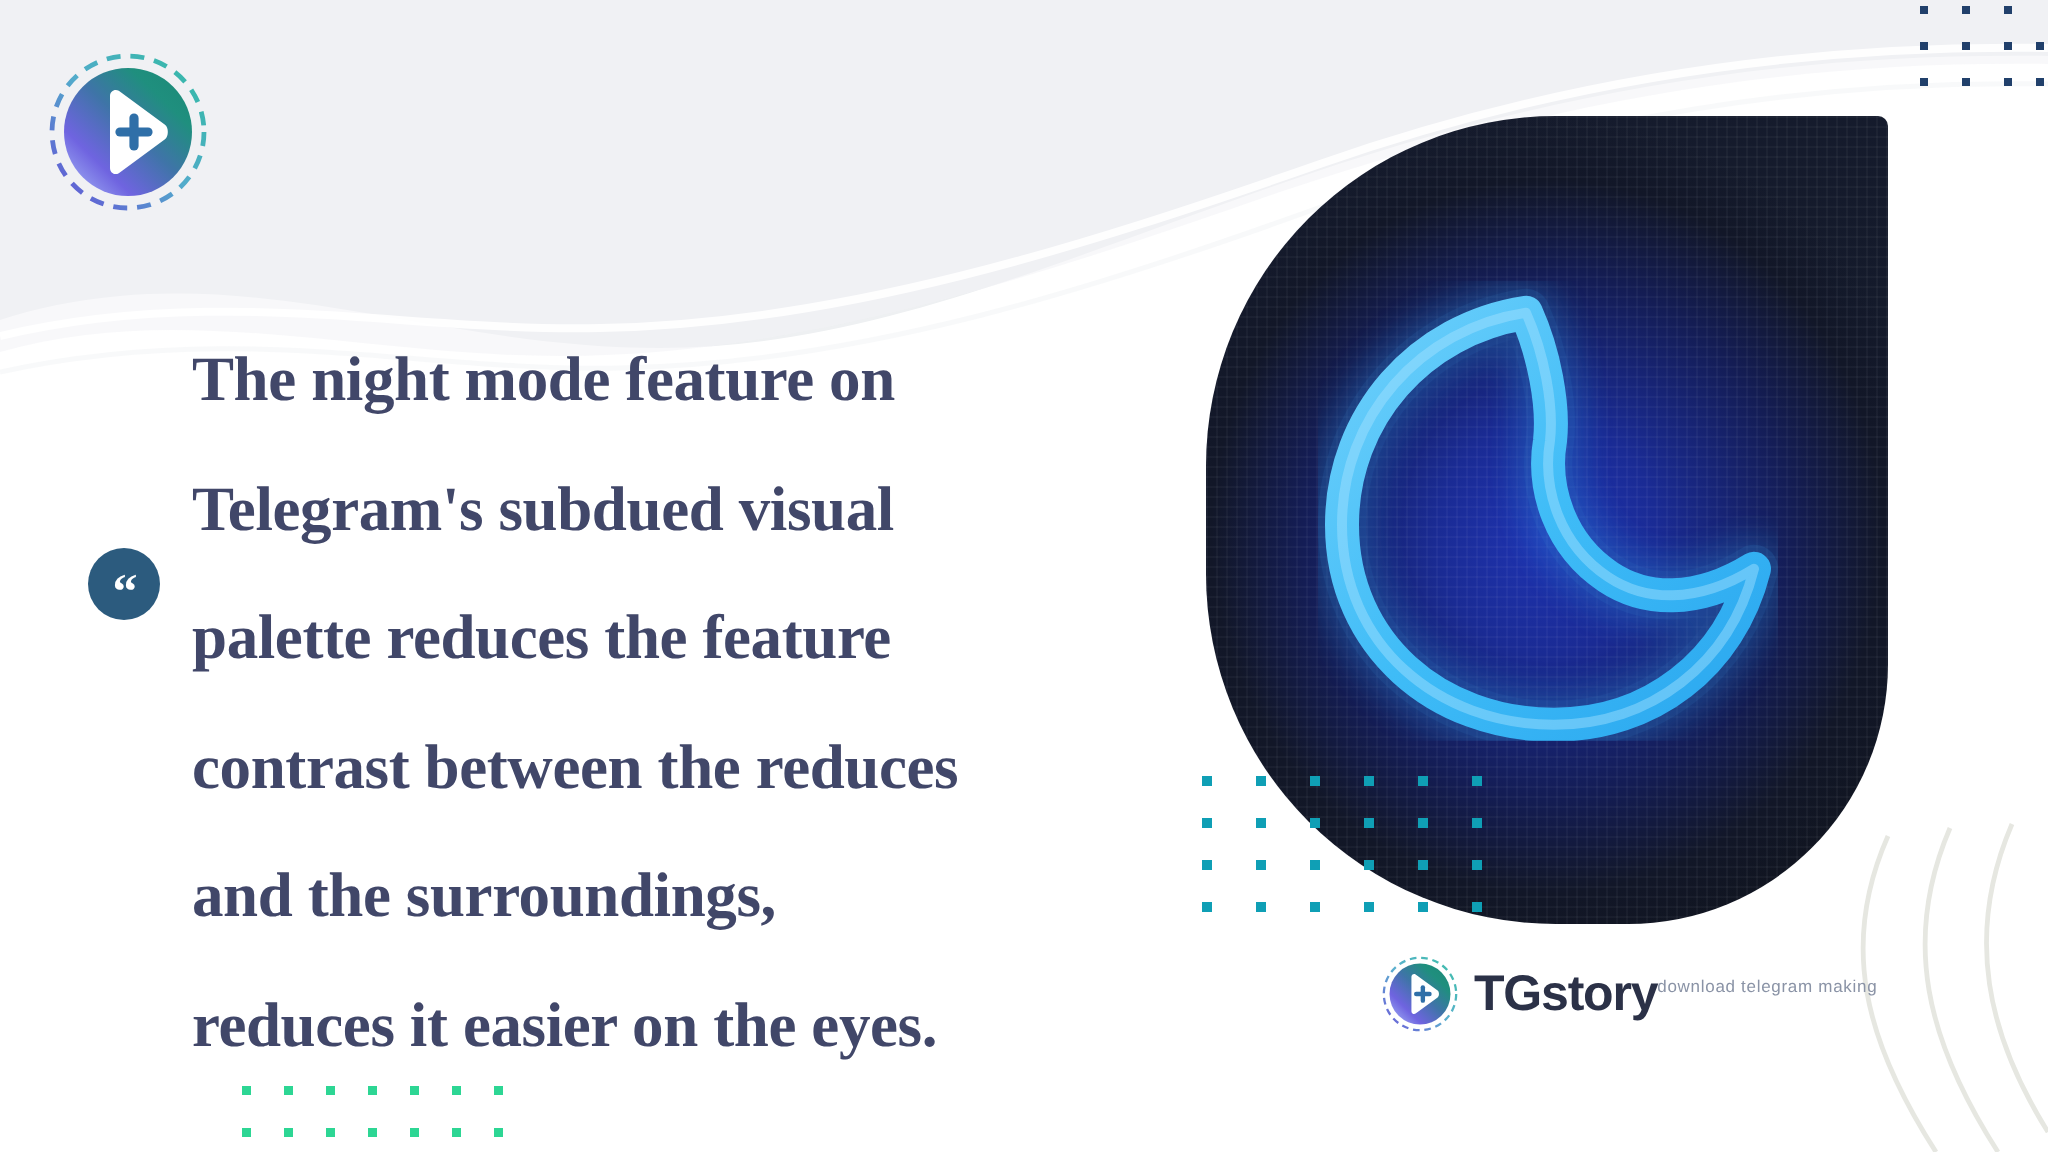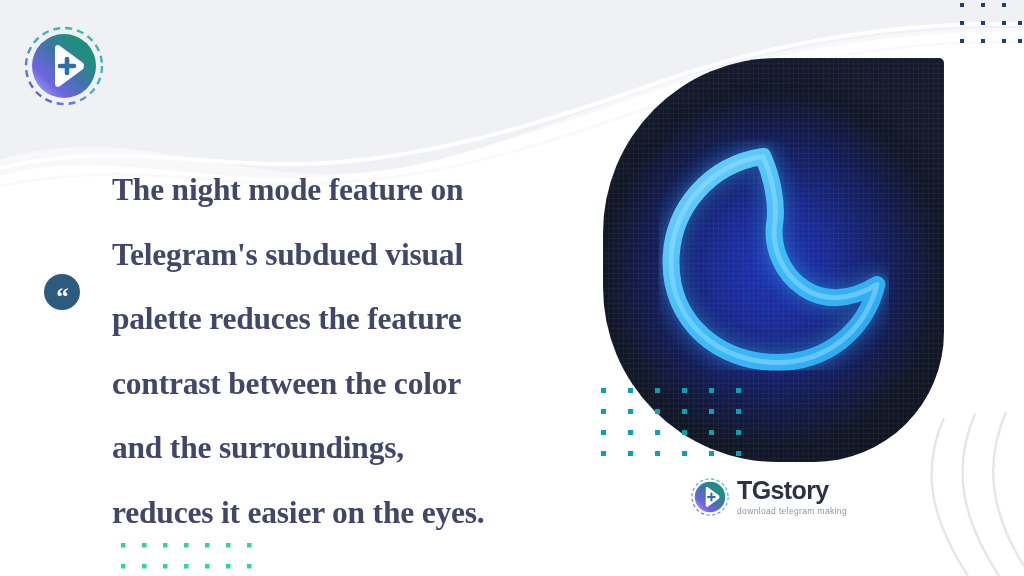--- a/index.html
+++ b/index.html
@@ -52,21 +52,21 @@
     font-family: "Liberation Serif", serif;
     font-size: 25px;
     font-weight: 700;
     line-height: 1;
     letter-spacing: -1px;
   }
   .quote-icon span { transform: translateY(4px); }
 
   .quote-text {
     position: absolute;
-    left: 112px;
+    left: 96px;
     top: 158px;
     width: 490px;
     font-family: "Liberation Serif", serif;
     font-weight: 700;
     font-size: 31.5px;
     line-height: 64.5px;
     color: #414769;
     letter-spacing: -0.2px;
   }
   .quote-text .ln { display: block; white-space: nowrap; }
@@ -106,21 +106,21 @@
   
   .footer-brand {
     position: absolute;
     left: 690px;
     top: 477px;
     display: flex;
     align-items: center;
     gap: 7px;
   }
   .footer-logo { width: 40px; height: 40px; flex: 0 0 auto; }
-  .footer-text { display: flex; flex-direction: column; line-height: 1; }
+  .footer-text { display: flex; flex-direction: row; line-height: 1; }
   .footer-name {
     font-family: "Liberation Sans", sans-serif;
     font-weight: 700;
     font-size: 25px;
     color: #2b3147;
     letter-spacing: -0.6px;
   }
   .footer-tag {
     font-family: "Liberation Sans", sans-serif;
     font-size: 8.5px;
@@ -281,21 +281,21 @@
   </div>
 
   <div class="quote-icon">
     <span>“</span>
   </div>
 
   <div class="quote-text">
     <span class="ln">The night mode feature on</span>
     <span class="ln">Telegram's subdued visual</span>
     <span class="ln">palette reduces the feature</span>
-    <span class="ln">contrast between the color</span>
+    <span class="ln">contrast between the reduces</span>
     <span class="ln">and the surroundings,</span>
     <span class="ln">reduces it easier on the eyes.</span>
   </div>
 
   <div class="footer-brand">
     <div class="footer-logo">
       <svg viewBox="0 0 84 84" xmlns="http://www.w3.org/2000/svg">
         <circle cx="42" cy="42" r="38" fill="none" stroke="url(#ringgrad)" stroke-width="2.4" stroke-dasharray="7 5" opacity="0.9"></circle>
         <circle cx="42" cy="42" r="32" fill="url(#logograd)"></circle>
         <path d="M33 24 C33 21.6 35.4 20.2 37.4 21.4 L60.5 38.4

